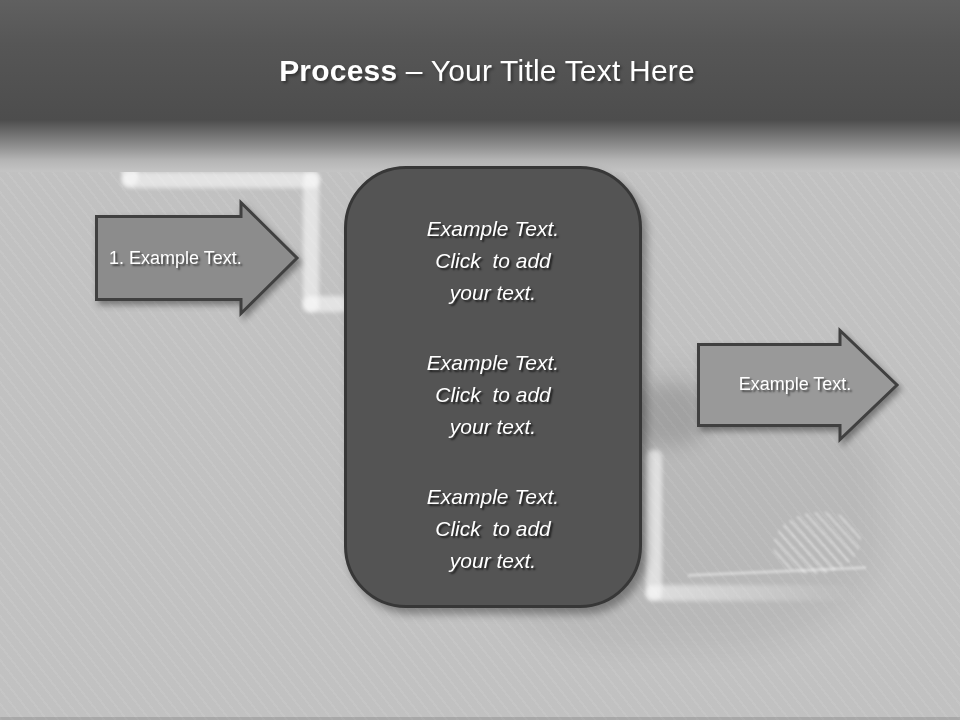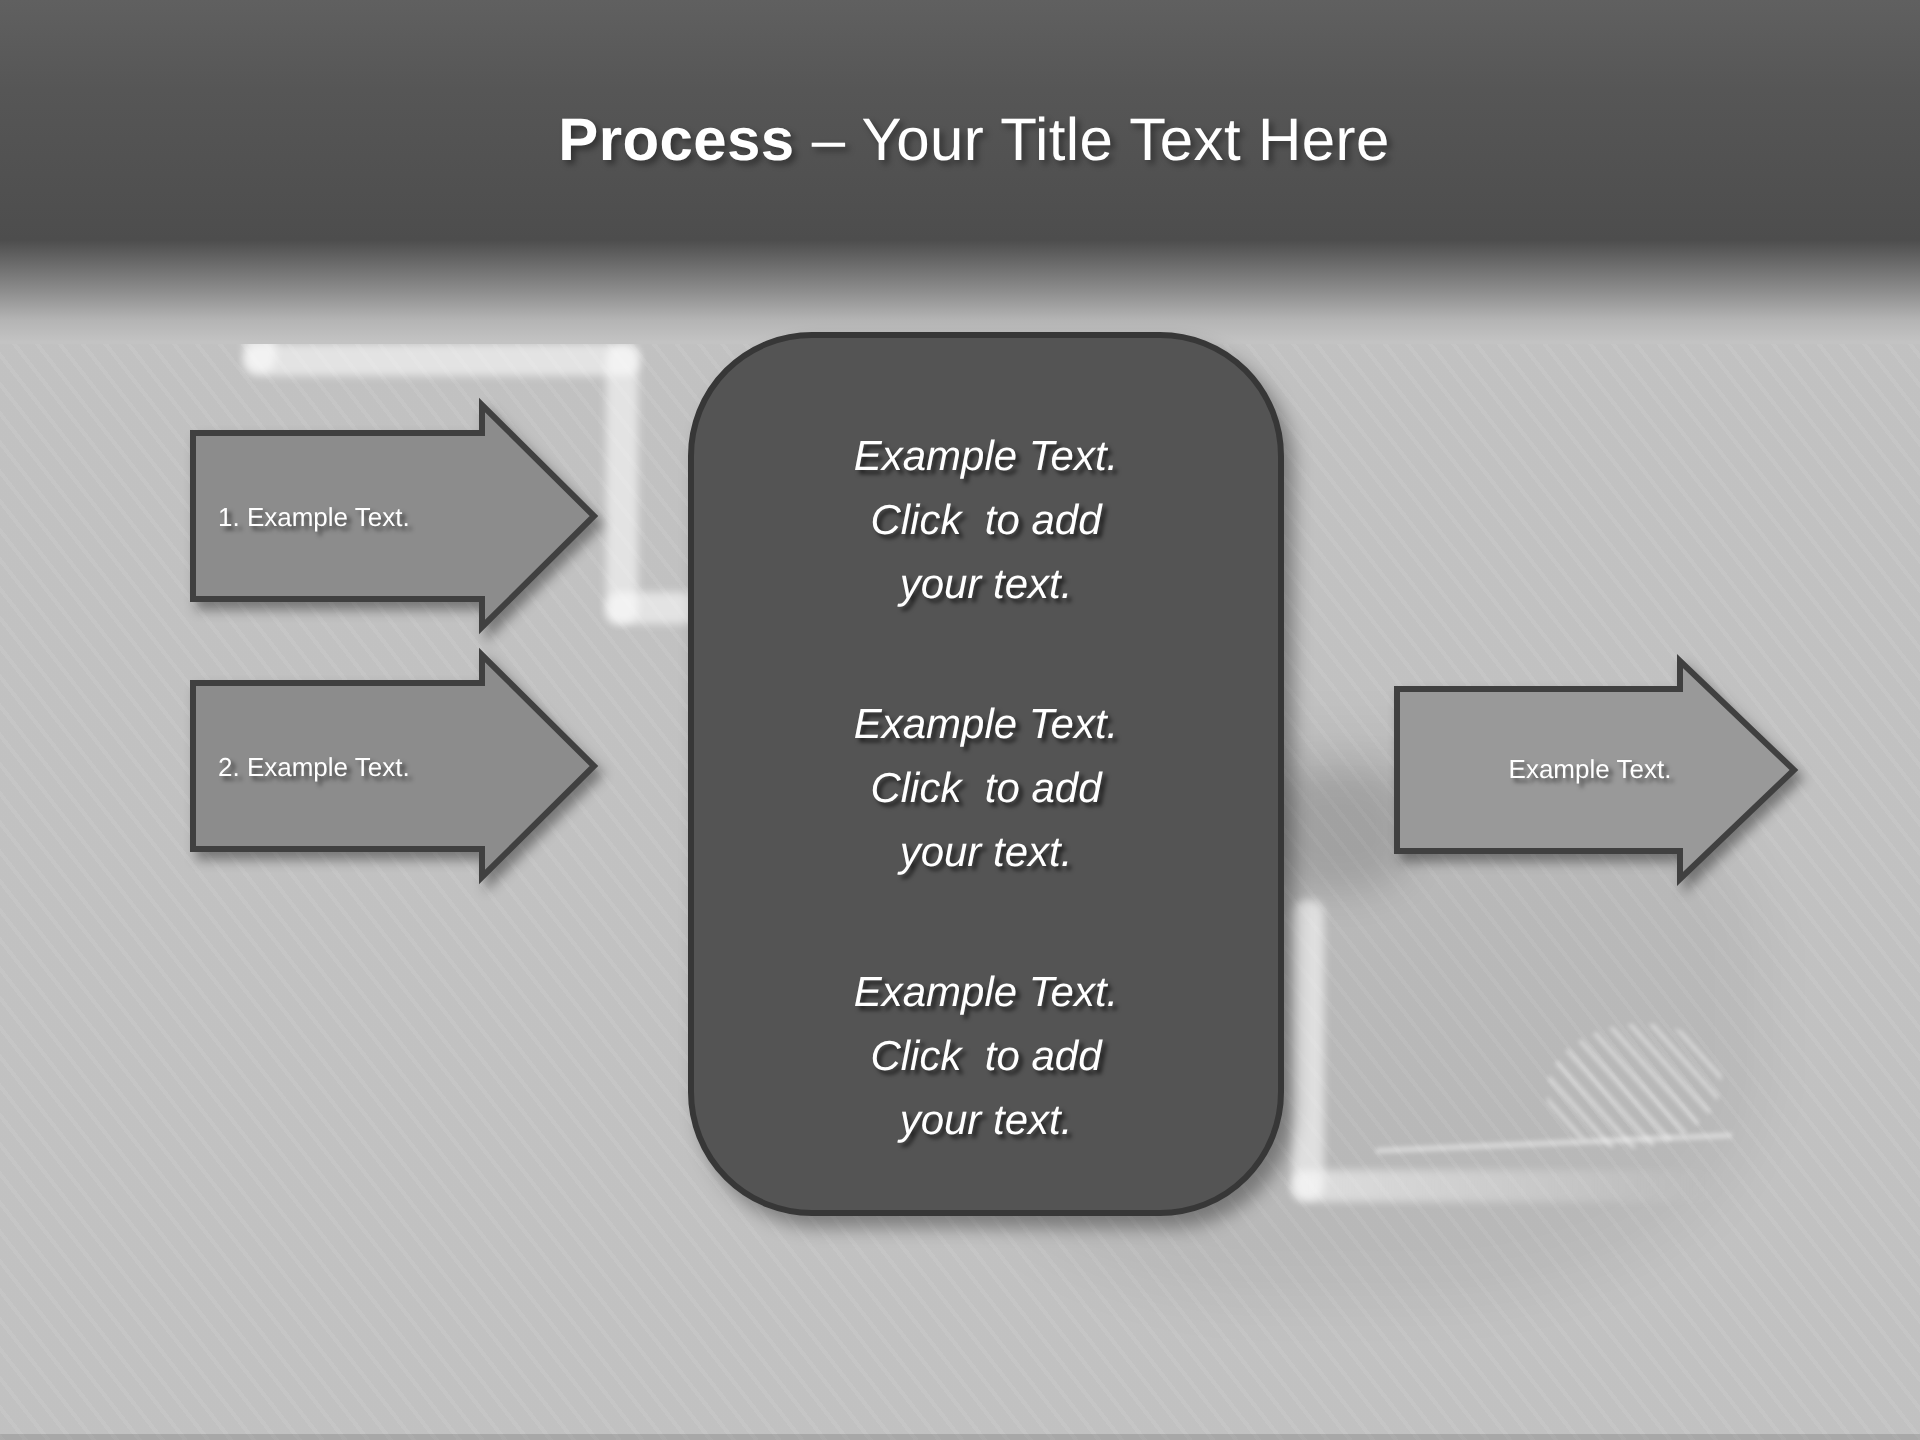--- a/index.html
+++ b/index.html
@@ -81,21 +81,21 @@
                          stroke: var(--arrow-border, #404040); stroke-width: 3; }
   .right-arrow polygon { fill: var(--arrow-fill-right, #999);
                          stroke: var(--arrow-border, #404040); stroke-width: 3; }
   .arrow-1 { left: 95px;  top: 201px; width: 204px; height: 114px; }
   .arrow-2 { left: 95px;  top: 326px; width: 204px; height: 114px; }
   .arrow-3 { left: 95px;  top: 448px; width: 204px; height: 114px; }
   .right-arrow { left: 697px; top: 329px; width: 202px; height: 112px; }
   .arrow-label {
     position: absolute; left: 14px; top: 15px; height: 84px; width: 170px;
     display: flex; align-items: center;
-    font-size: 13px; color: var(--text-light, #fff);
+    font-size: 18px; color: var(--text-light, #fff);
     text-shadow: 2px 2px 2px rgba(0,0,0,0.55);
     white-space: nowrap;
   }
   .right-arrow .arrow-label { left: 0; top: 14px; height: 82px; width: 196px;
                               justify-content: center; }
 
   
   .center-box {
     position: absolute; left: 344px; top: 166px; width: 298px; height: 442px;
     background: var(--box-fill, #545454);
@@ -135,26 +135,20 @@
     <h1 class="title"><span class="title-bold">Process</span><span> – Your Title Text Here</span></h1>
   </div>
 
   <div class="arrow left-arrow arrow-1">
     <svg width="204" height="114" viewBox="0 0 204 114">
       <polygon points="1.5,15.5 146,15.5 146,1.5 202,57 146,112.5 146,98.5 1.5,98.5"></polygon>
     </svg>
     <span class="arrow-label">1. Example Text.</span>
   </div>
 
-  <div class="arrow left-arrow arrow-2">
-    <svg width="204" height="114" viewBox="0 0 204 114">
-      <polygon points="1.5,15.5 146,15.5 146,1.5 202,57 146,112.5 146,98.5 1.5,98.5"></polygon>
-    </svg>
-    <span class="arrow-label">2. Example Text.</span>
-  </div>
 
 
   <div class="center-box">
     <p>Example Text.
 Click  to add
 your text.</p>
     <p>Example Text.
 Click  to add
 your text.</p>
     <p>Example Text.

